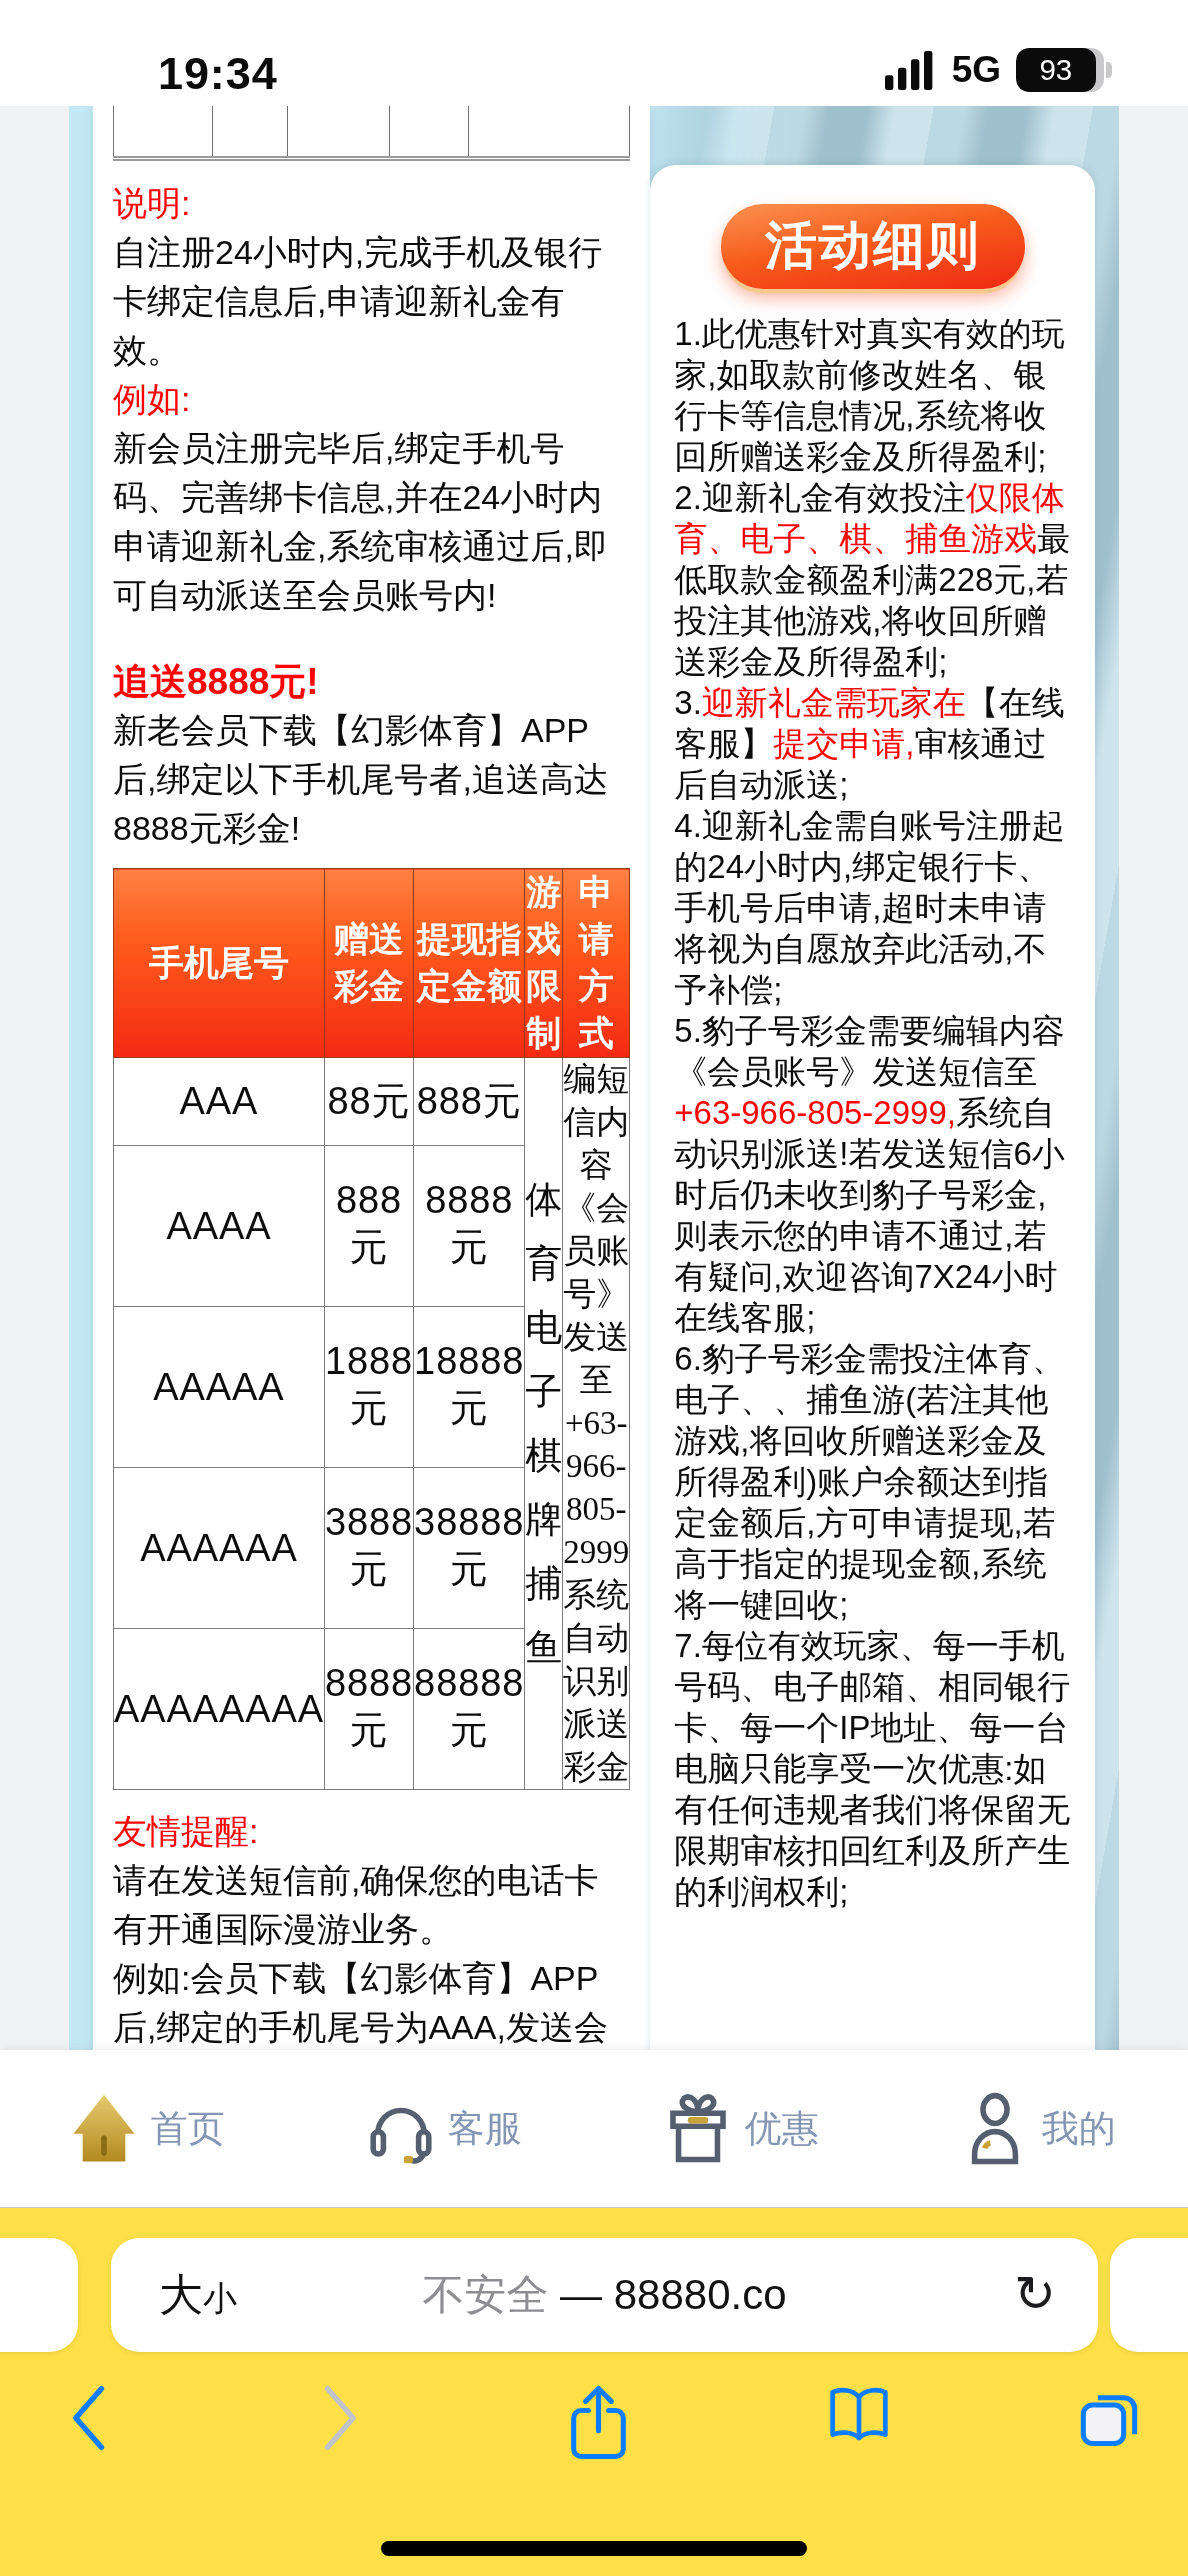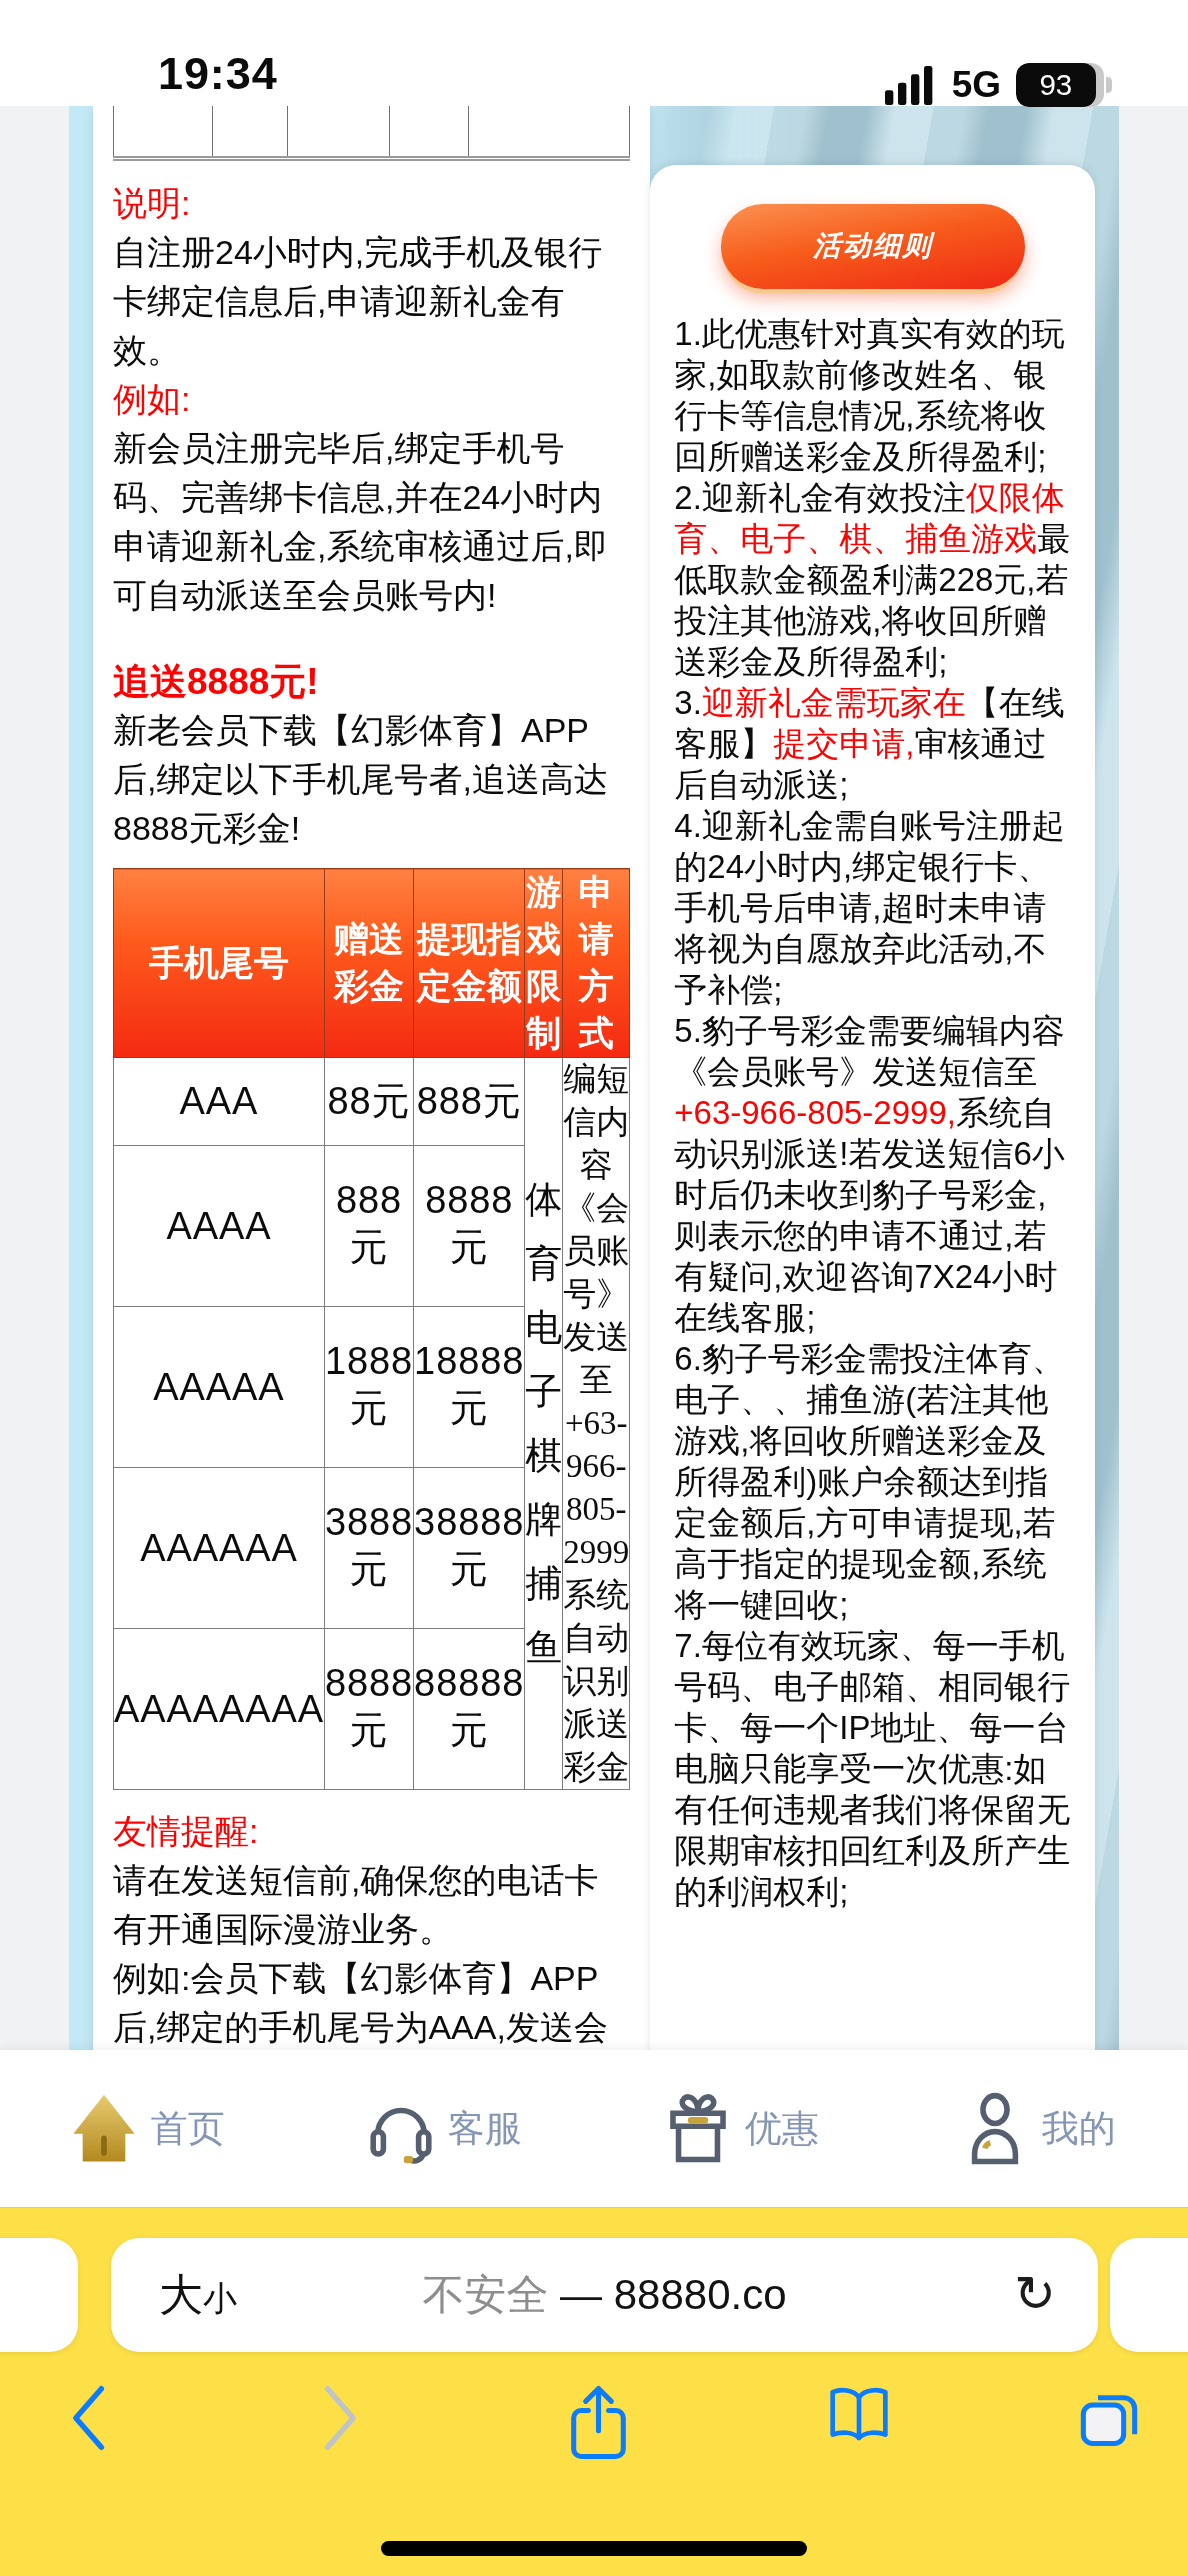--- a/index.html
+++ b/index.html
@@ -3,21 +3,21 @@
 <meta charset="utf-8">
 <style>
   * { margin:0; padding:0; box-sizing:border-box; }
   html,body { background:#ffffff; }
   body { font-family:"Liberation Sans","DejaVu Sans",sans-serif; }
   .screen { position:relative; width:1188px; height:2576px; overflow:hidden; background:#fff; }
 
   
   .status-bar { position:absolute; top:0; left:0; width:100%; height:106px; background:#fff; z-index:30; }
   .sb-time { position:absolute; left:158px; top:48px; font-size:45px; font-weight:700; color:#0b0b0b; letter-spacing:0.9px; }
-  .sb-right { position:absolute; right:76px; top:63px; display:flex; align-items:center; gap:14.7px; }
+  .sb-right { position:absolute; right:76px; top:48px; display:flex; align-items:center; gap:14.7px; }
   .sb-5g { font-size:37px; font-weight:600; color:#0b0b0b; }
   .battery { position:relative; width:88px; height:44px; background:#c9c9cc; border-radius:13px; overflow:hidden; }
   .battery-fill { position:absolute; left:0; top:0; width:80px; height:44px; background:#0b0b0b; border-radius:13px; color:#fff; font-size:29.5px; font-weight:400; display:flex; align-items:center; justify-content:center; }
   .battery-tip { width:6.4px; height:15.7px; background:#c9c9cc; border-radius:0 4.6px 4.6px 0; margin-left:1.8px; }
 
   
   .webview { position:absolute; top:106px; left:0; width:1188px; height:2102px; background:#f1f2f3; overflow:hidden; }
   .blue-col { position:absolute; left:69px; top:0; width:1050px; height:100%; background:#c4e9f6; display:flex; padding:0 24px; }
   .silk { position:absolute; right:0; top:0; bottom:0; width:48%; pointer-events:none;
           background:repeating-linear-gradient(100deg,#bcd8e2 0 31px,#9fc0cd 55px 92px,#cde4ec 120px 157px);
@@ -43,21 +43,21 @@
   td.c-games { font-size:37px; font-weight:500; }
   td.c-games div { line-height:64px; }
   td.c-apply { font-size:33px; font-weight:500;font-family:Liberation Serif, serif; }
   td.c-apply div { line-height:43px; }
 
   
   .rules-btn { position:relative; width:304px; height:85px; margin:5.5px auto 24px auto; border-radius:42px;
                background:linear-gradient(170deg,#fb9252 0%,#f75c1b 45%,#ef2815 100%);
                box-shadow:0 6.4px 0 -1.8px #f8c98c, 0 9.2px 16.6px rgba(240,70,25,.4);
                display:flex; align-items:center; justify-content:center;
-               color:#fff; font-size:28px; font-weight:700; letter-spacing:1.8px;font-style:italic; }
+               color:#fff; font-size:52px; font-weight:700; letter-spacing:1.8px; }
   .rule { font-size:33px; line-height:41px; color:#0c0c0c; font-weight:500; }
 
   
   .bottom-nav { position:absolute; top:2050px; left:0; width:1188px; height:158px; background:#fff; z-index:20;
                 display:flex; justify-content:space-around; align-items:center; box-shadow:0 -1.8px 9.2px rgba(0,0,0,.07); }
   .nav-item { display:flex; flex-direction:row; align-items:center; gap:9.2px; width:166px; cursor:pointer; }
   .nav-label { font-size:37px; color:#8496b4; font-weight:500; }
 
   
   .safari { position:absolute; top:2207px; left:0; width:1188px; height:369px; background:#fde047; border-top:0.9px solid #c8c8cb; z-index:25; }

